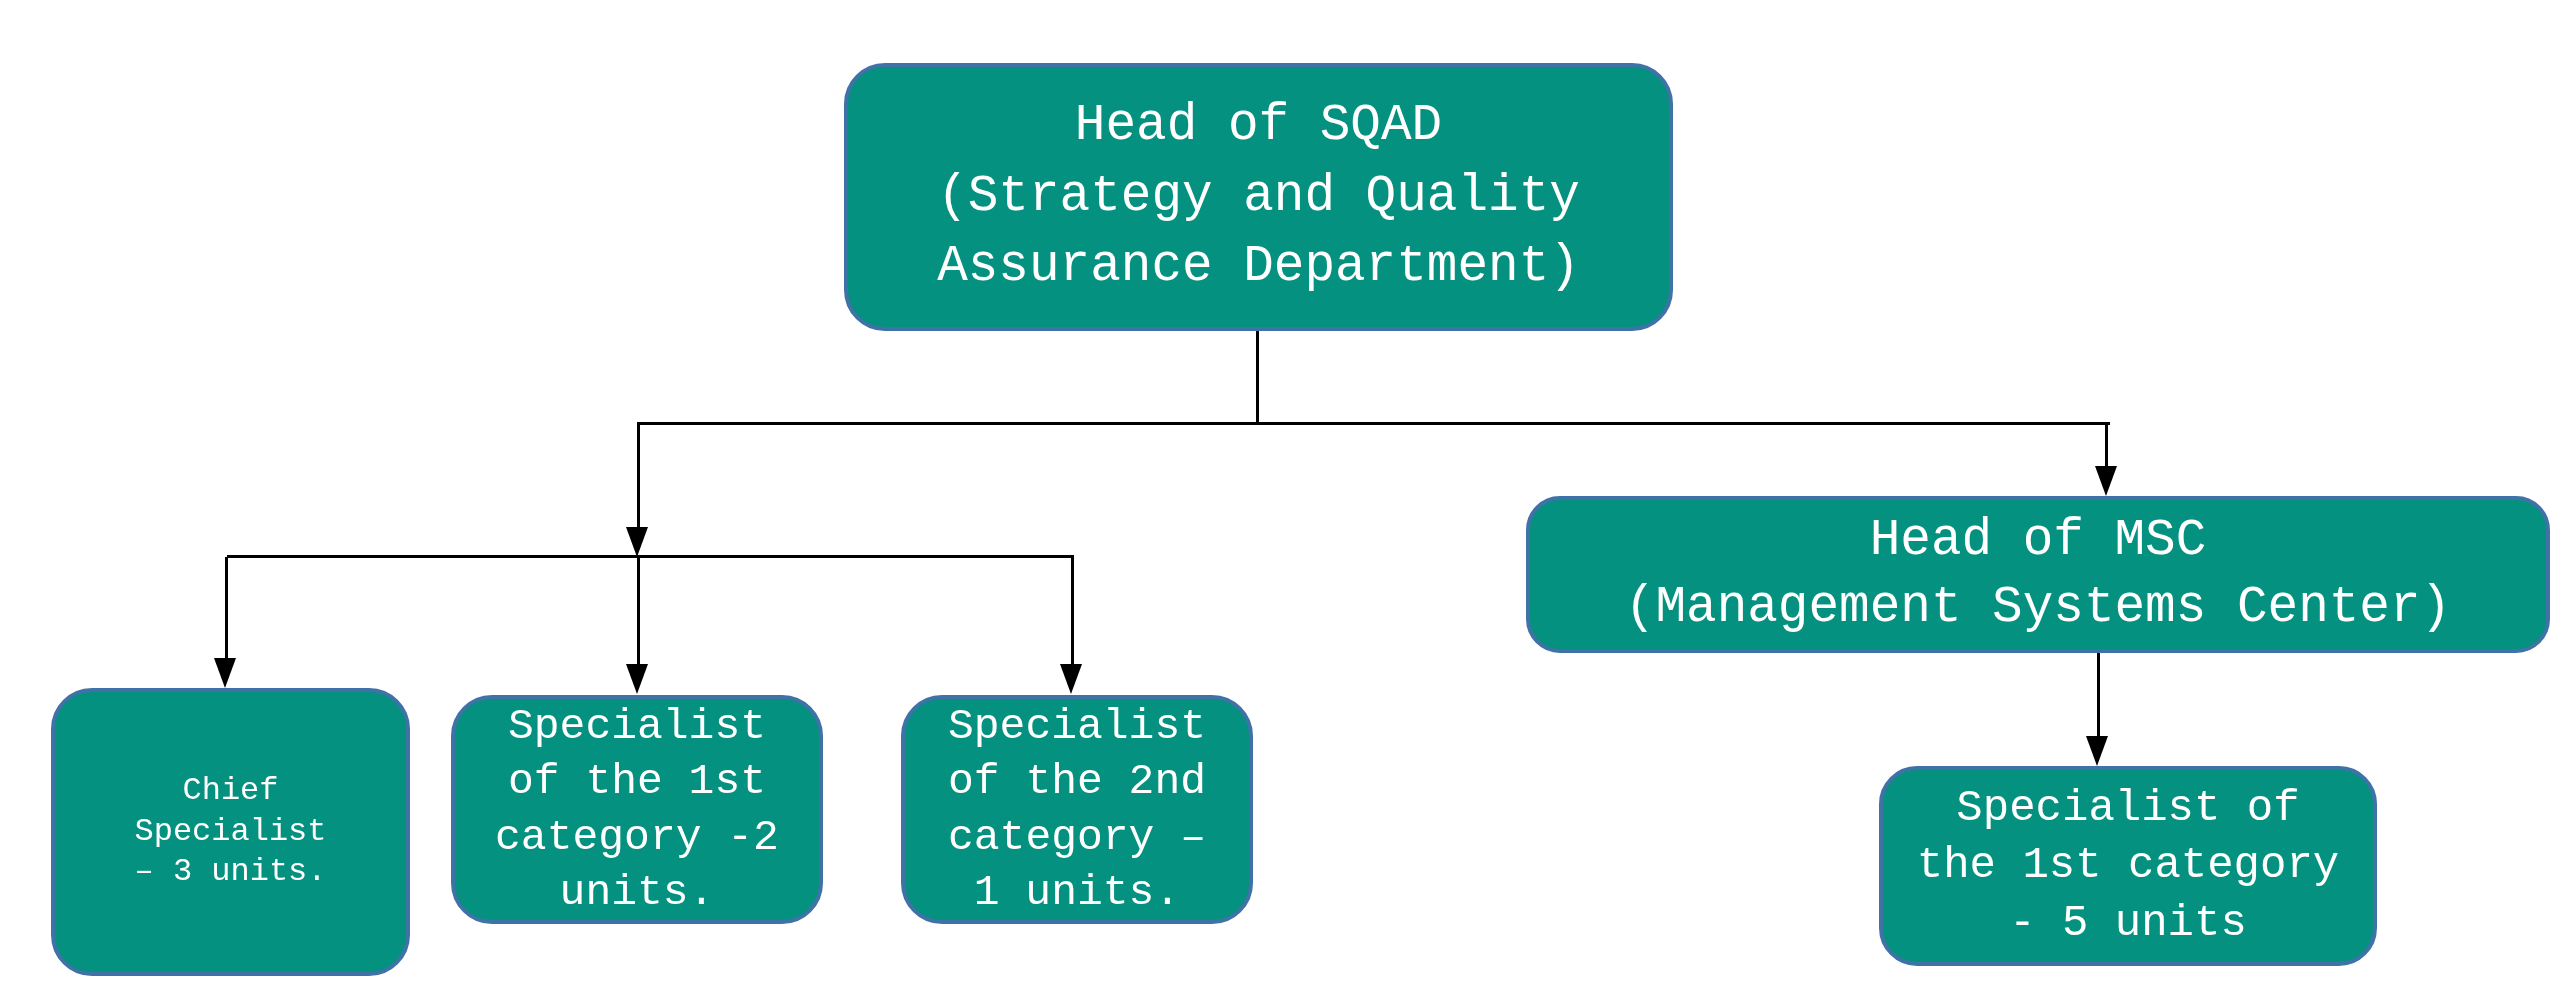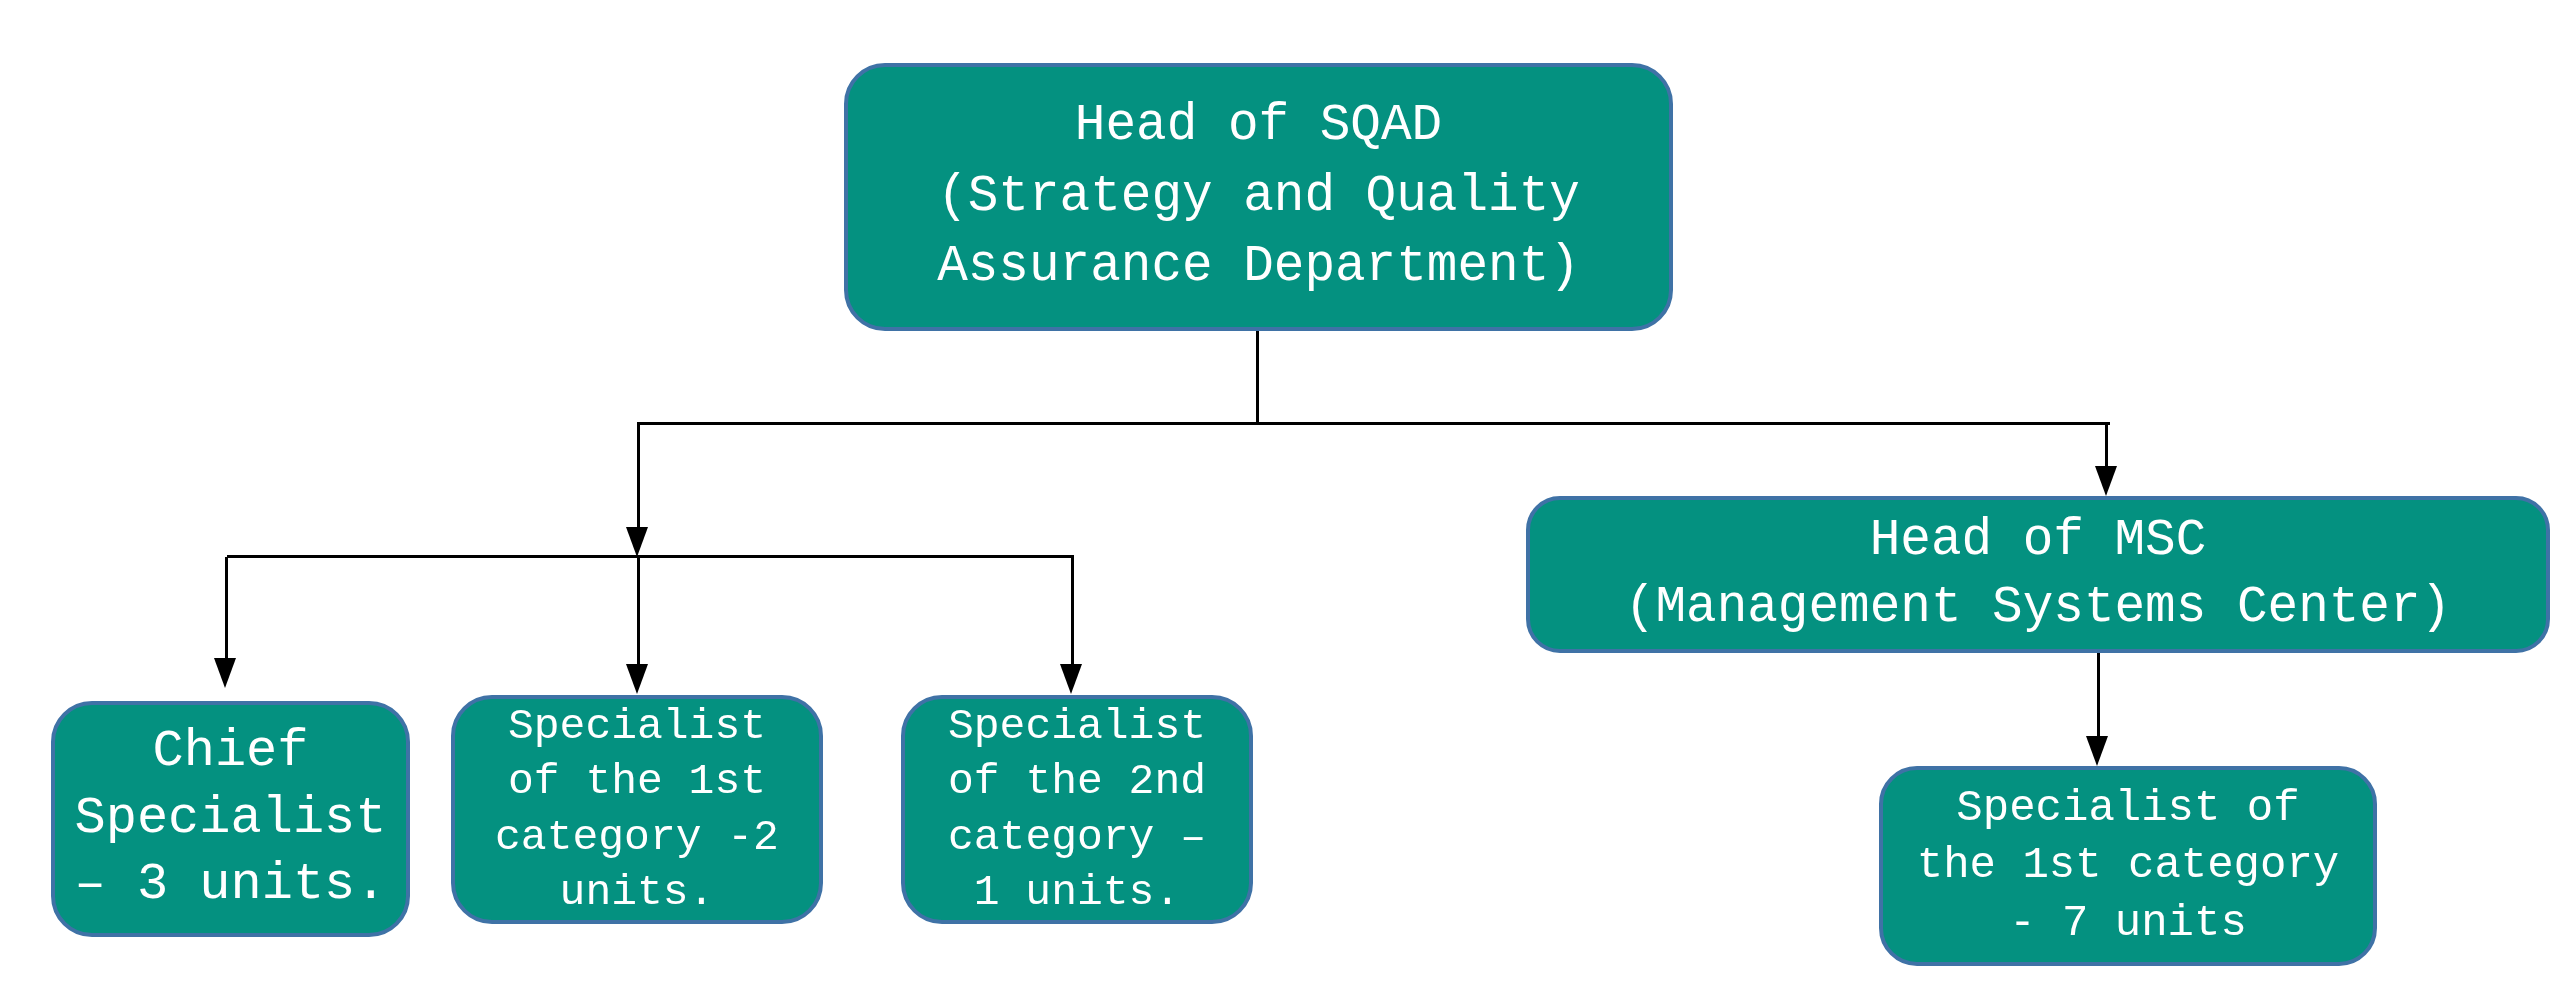--- a/index.html
+++ b/index.html
@@ -35,21 +35,21 @@
     position: absolute;
     width: 0;
     height: 0;
     border-left: 11px solid transparent;
     border-right: 11px solid transparent;
     border-top: 30px solid var(--connector, #000000);
   }
   
   #node-head-sqad   { left: 844px; top:   63px; width: 829px; height: 268px; font-size: 51px; line-height: 1.38; }
   #node-head-msc    { left: 1526px; top:  496px; width: 1024px; height: 157px; font-size: 51px; line-height: 1.30; border-radius: 34px; }
-  #node-chief-spec  { left:   51px; top: 688px; width:  359px; height: 236px; font-size: 52px; line-height: 1.28; margin-top: 13px; }
+  #node-chief-spec  { left:   51px; top: 688px; width:  359px; height: 288px; font-size: 32px; line-height: 1.28; }
   #node-spec-1st    { left:  451px; top: 695px; width:  372px; height: 229px; font-size: 43px; line-height: 1.28; }
   #node-spec-2nd    { left: 901px; top: 695px; width:  352px; height: 229px; font-size: 43px; line-height: 1.28; }
   #node-msc-spec    { left: 1879px; top: 766px; width:  498px; height: 200px; font-size: 44px; line-height: 1.30; border-radius: 38px; }
   
   #stem-top    { left: 1256px; top: 330px; width:    2.7px; height: 95px; }
   #split-1     { left:  639px; top: 422px; width: 1471px; height:   2.7px; }
   #drop-left   { left:  637px; top: 422px; width:    2.7px; height: 106px; }
   #arrow-left  { left:  626px; top: 527px; }
   #drop-right  { left: 2105px; top: 422px; width:    2.7px; height:  46px; }
   #arrow-right { left: 2095px; top: 466px; }
@@ -100,16 +100,16 @@
 category -2
 units.</div>
 
   <div class="node" id="node-spec-2nd">Specialist
 of the 2nd
 category –
 1 units.</div>
 
   <div class="node" id="node-msc-spec">Specialist of
 the 1st category
-- 7 units</div>
+- 5 units</div>
 
 </div>
 
 
 </body></html>

